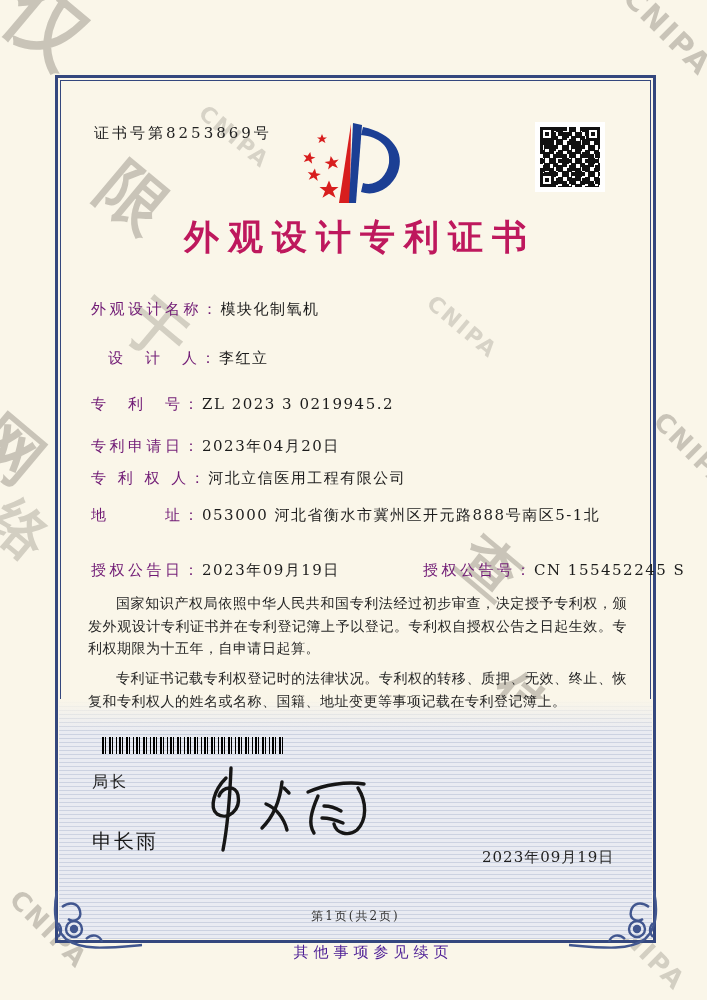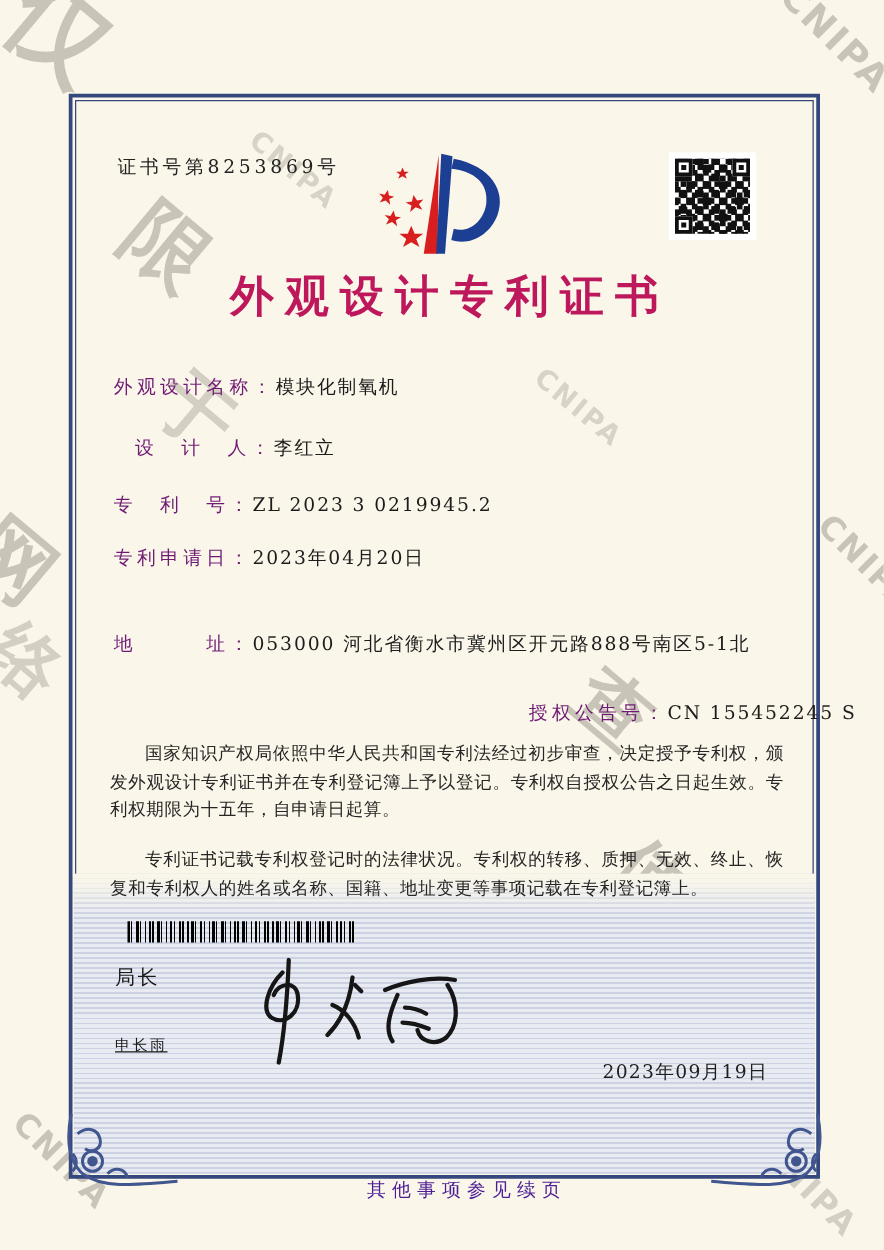--- a/index.html
+++ b/index.html
@@ -70,36 +70,36 @@
   .f0{top:222px;} .f1{top:271px;margin-left:17px;} .f2{top:317px;} .f3{top:359px;}
   .f4{top:391px;} .f5{top:428px;} .f6{top:483px;}
   .grant-right{position:absolute;left:332px;top:0;}
   
   .body-text{
     position:absolute;left:30px;right:26px;top:514px;
     font-size:14px;line-height:1.62;text-align:justify;color:#262626;
     letter-spacing:0.5px;
   }
   .body-text p{margin:0;text-indent:2em;}
-  .body-text p + p{margin-top:17px;}
+  .body-text p + p{margin-top:7px;}
   
   .guilloche{
     position:absolute;left:1px;right:1px;bottom:1px;height:240px;
     background:
       linear-gradient(180deg,#faf6e9 0%, rgba(250,246,233,0) 14%),
       repeating-linear-gradient(0deg,#ccd2e1 0px,#ccd2e1 1px,#e9ebf2 1px,#e9ebf2 4px);
   }
   .barcode{
     position:absolute;left:44px;top:659px;width:183px;height:17px;
     background:
       repeating-linear-gradient(90deg,#000 0 2px,transparent 2px 3px,#000 3px 4px,transparent 4px 7px,#000 7px 9px,transparent 9px 10px,#000 10px 11px,transparent 11px 14px,#000 14px 15px,transparent 15px 17px),
       #fff0;
   }
   .sig-title{position:absolute;left:34px;top:694px;font-size:16px;letter-spacing:2px;}
-  .sig-name{position:absolute;left:34px;top:750px;font-size:12px;letter-spacing:2px;text-decoration:underline;}
+  .sig-name{position:absolute;left:34px;top:750px;font-size:20px;letter-spacing:2px;}
   .sig-svg{position:absolute;left:138px;top:684px;width:195px;height:92px;}
   .issue-date{position:absolute;left:424px;top:770px;font-size:15px;letter-spacing:1px;color:#1f1f1f;}
   .page-info{position:absolute;left:0;width:100%;top:830px;text-align:center;font-size:12px;color:#333;letter-spacing:2px;}
   .flourish{position:absolute;width:92px;height:64px;bottom:-13px;z-index:3;}
   .fl-left{left:-6px;}
   .fl-right{right:-6px;transform:scaleX(-1);}
   
   .footer-note{
     position:absolute;left:0;top:943px;width:100%;text-align:center;z-index:2;
     font-size:15px;letter-spacing:5px;color:#4c1d95;margin-left:20px;
@@ -162,24 +162,28 @@
   </div>
   <div class="field f1">
     <span class="flabel">设　计　人：</span><span class="fvalue">李红立</span>
   </div>
   <div class="field f2">
     <span class="flabel">专　利　号：</span><span class="fvalue">ZL 2023 3 0219945.2</span>
   </div>
   <div class="field f3">
     <span class="flabel">专利申请日：</span><span class="fvalue">2023年04月20日</span>
   </div>
+  <div class="field f4">
+    <span class="flabel">专 利 权 人：</span><span class="fvalue">河北立信医用工程有限公司</span>
+  </div>
   <div class="field f5">
     <span class="flabel">地　　　址：</span><span class="fvalue">053000 河北省衡水市冀州区开元路888号南区5-1北</span>
   </div>
   <div class="field f6">
+    <span><span class="flabel">授权公告日：</span><span class="fvalue">2023年09月19日</span></span>
     <span class="grant-right"><span class="flabel">授权公告号：</span><span class="fvalue">CN 155452245 S</span></span>
   </div>
 
   <div class="body-text">
     <p>国家知识产权局依照中华人民共和国专利法经过初步审查，决定授予专利权，颁发外观设计专利证书并在专利登记簿上予以登记。专利权自授权公告之日起生效。专利权期限为十五年，自申请日起算。</p>
     <p>专利证书记载专利权登记时的法律状况。专利权的转移、质押、无效、终止、恢复和专利权人的姓名或名称、国籍、地址变更等事项记载在专利登记簿上。</p>
   </div>
 
   <div class="barcode"></div>
 
@@ -192,20 +196,21 @@
     <path d="M70 42 C80 46 88 56 91 68"></path>
     <path d="M88 26 L93 31"></path>
     <path d="M112 30 C128 23 150 19 168 22"></path>
     <path d="M122 34 C115 50 112 62 118 71"></path>
     <path d="M162 26 C171 40 171 58 161 68 C152 75 140 71 138 62"></path>
     <path d="M128 44 C134 44 140 46 145 49"></path>
     <path d="M126 56 C132 56 140 58 147 61"></path>
   </svg>
 
   <div class="issue-date">2023年09月19日</div>
+  <div class="page-info">第1页(共2页)</div>
 
   <svg class="flourish fl-left" viewBox="0 0 92 64" fill="none" stroke="#41568f" stroke-width="2.4">
     <path d="M5 2 C1 22 3 40 14 50 C30 62 56 59 90 56"></path>
     <path d="M10 18 C18 12 26 14 28 22 C30 30 22 34 16 30"></path>
     <circle cx="22" cy="40" r="8"></circle>
     <circle cx="22" cy="40" r="3" fill="#41568f"></circle>
     <path d="M34 50 C40 44 48 46 50 53"></path>
     <path d="M6 34 C10 38 10 44 6 48"></path>
   </svg>
   <svg class="flourish fl-right" viewBox="0 0 92 64" fill="none" stroke="#41568f" stroke-width="2.4">

